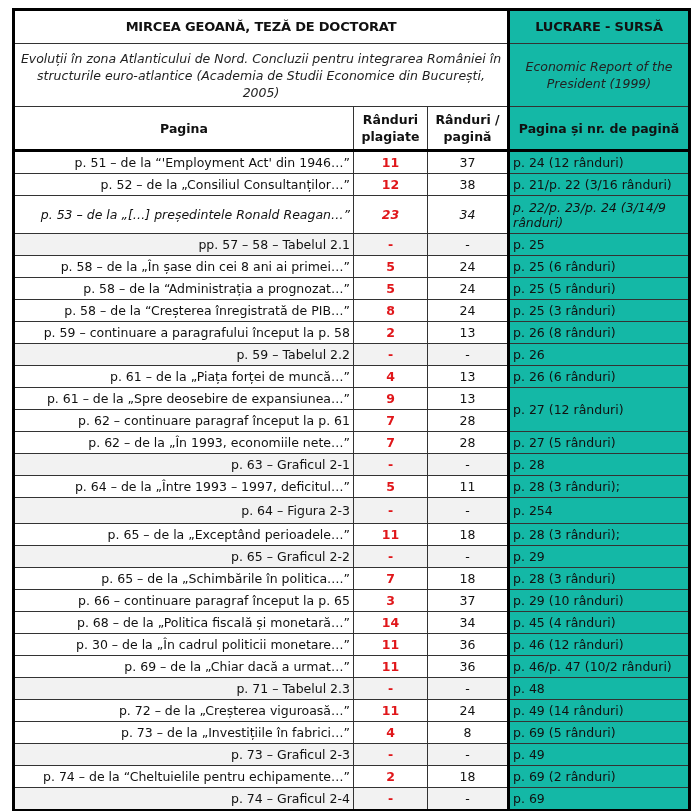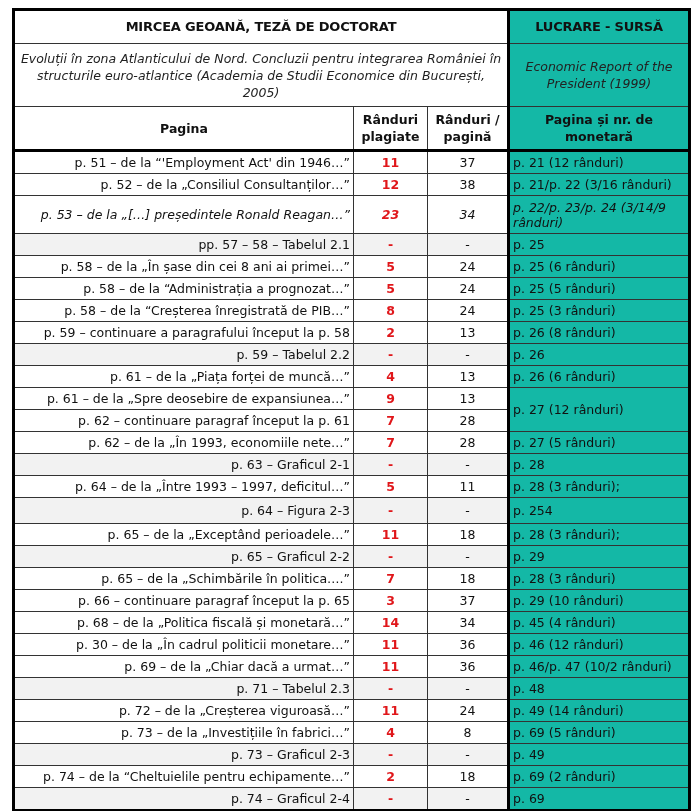--- a/index.html
+++ b/index.html
@@ -58,29 +58,29 @@
         <th class="src">LUCRARE - SURSĂ</th>
       </tr>
       <tr class="hdr-sub">
         <td colspan="3">Evoluții în zona Atlanticului de Nord. Concluzii pentru integrarea României în structurile euro-atlantice (Academia de Studii Economice din București, 2005)</td>
         <td class="src">Economic Report of the President (1999)</td>
       </tr>
       <tr class="hdr-cols">
         <th>Pagina</th>
         <th>Rânduri plagiate</th>
         <th>Rânduri / pagină</th>
-        <th class="src">Pagina și nr. de monetară</th>
+        <th class="src">Pagina și nr. de pagină</th>
       </tr>
     </thead>
     <tbody id="rows">
         <tr>
           <td class="c-page">p. 51 – de la “'Employment Act' din 1946…”</td>
           <td class="c-plag">11</td>
           <td class="c-per">37</td>
-          <td class="c-src src">p. 21 (12 rânduri)</td>
+          <td class="c-src src">p. 24 (12 rânduri)</td>
         </tr>
         <tr>
           <td class="c-page">p. 52 – de la „Consiliul Consultanților…”</td>
           <td class="c-plag">12</td>
           <td class="c-per">38</td>
           <td class="c-src src">p. 21/p. 22 (3/16 rânduri)</td>
         </tr>
         <tr class="tall">
           <td class="c-page">p. 53 – de la „[…] președintele Ronald Reagan…”</td>
           <td class="c-plag">23</td>

